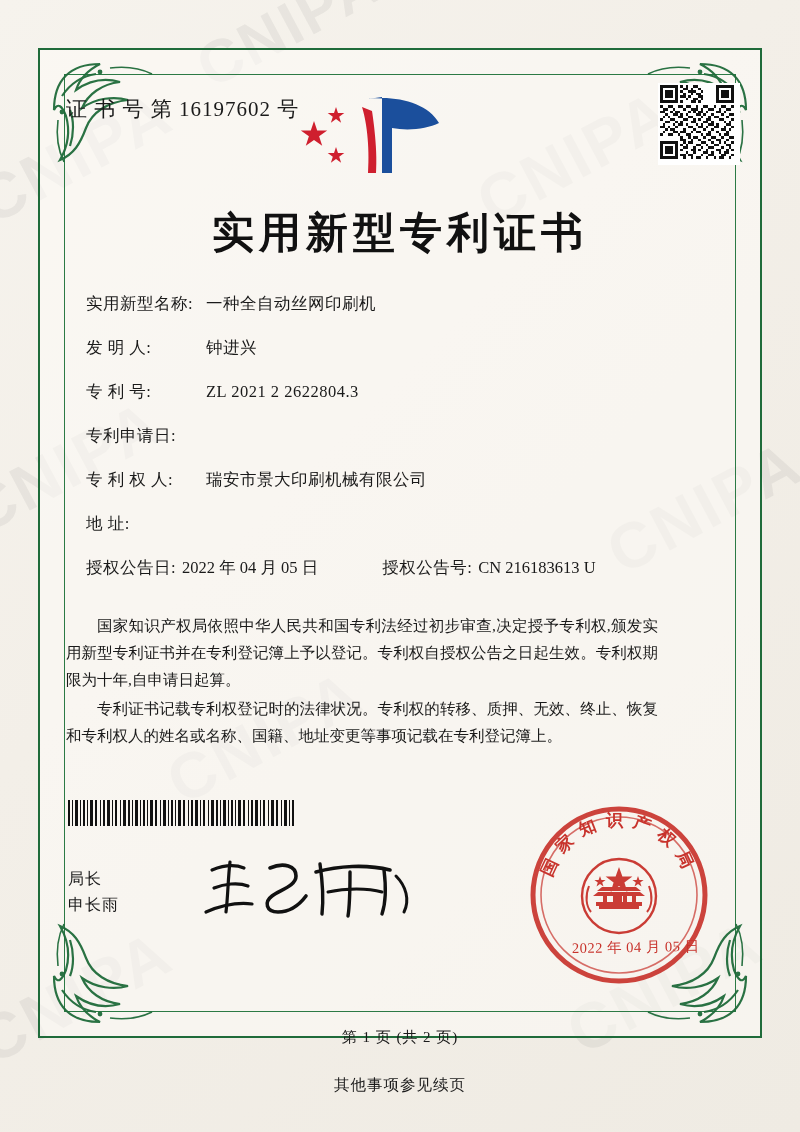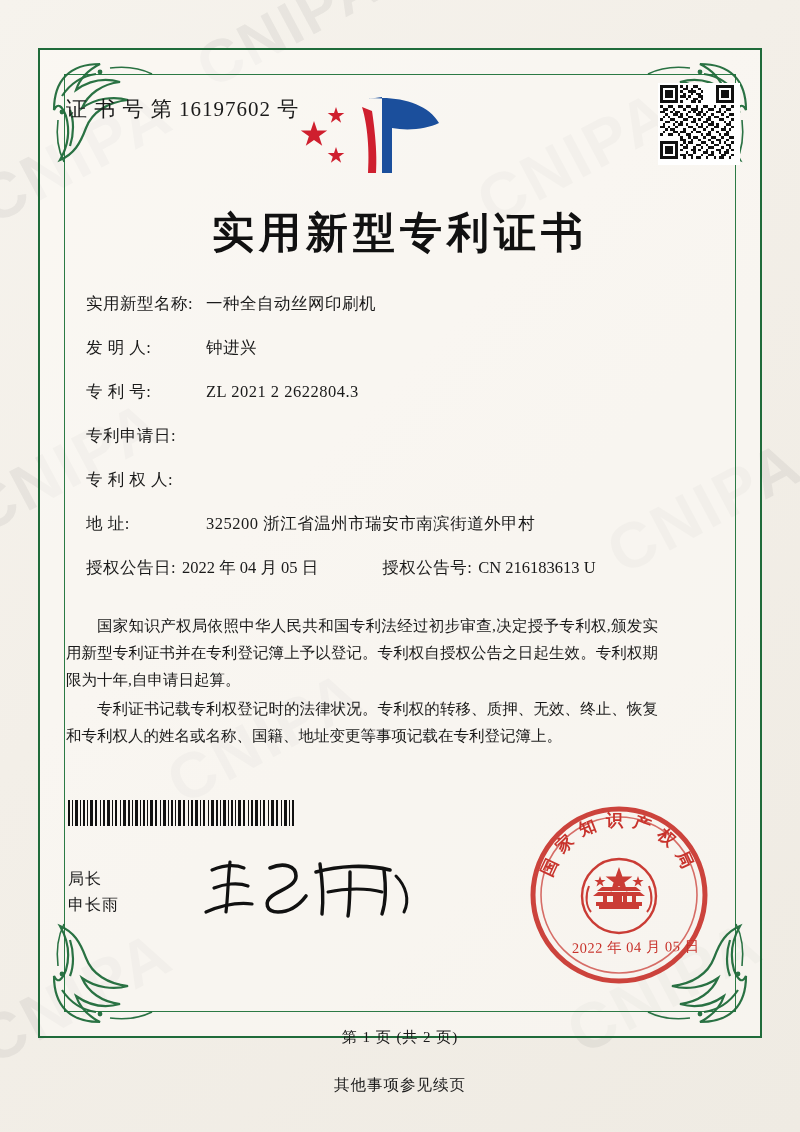--- a/index.html
+++ b/index.html
@@ -534,25 +534,25 @@
       <div class="f-label spread">专 利 号:</div>
       <div class="f-value">ZL 2021 2 2622804.3</div>
     </div>
 
     <div class="field">
       <div class="f-label">专利申请日:</div>
     </div>
 
     <div class="field">
       <div class="f-label spread">专 利 权 人:</div>
+      <div class="f-value">瑞安市景大印刷机械有限公司</div>
     </div>
 
     <div class="field">
       <div class="f-label spread">地 址:</div>
-      <div class="f-value">325200 浙江省温州市瑞安市南滨街道外甲村</div>
     </div>
 
     <div class="field field-row2">
       <div class="blk">
         <span class="lbl-inline">授权公告日:</span>
         <span style="margin-left:6px;">2022 年 04 月 05 日</span>
       </div>
       <div class="blk blk2">
         <span class="lbl-inline">授权公告号:</span>
         <span style="margin-left:6px;">CN 216183613 U</span>

